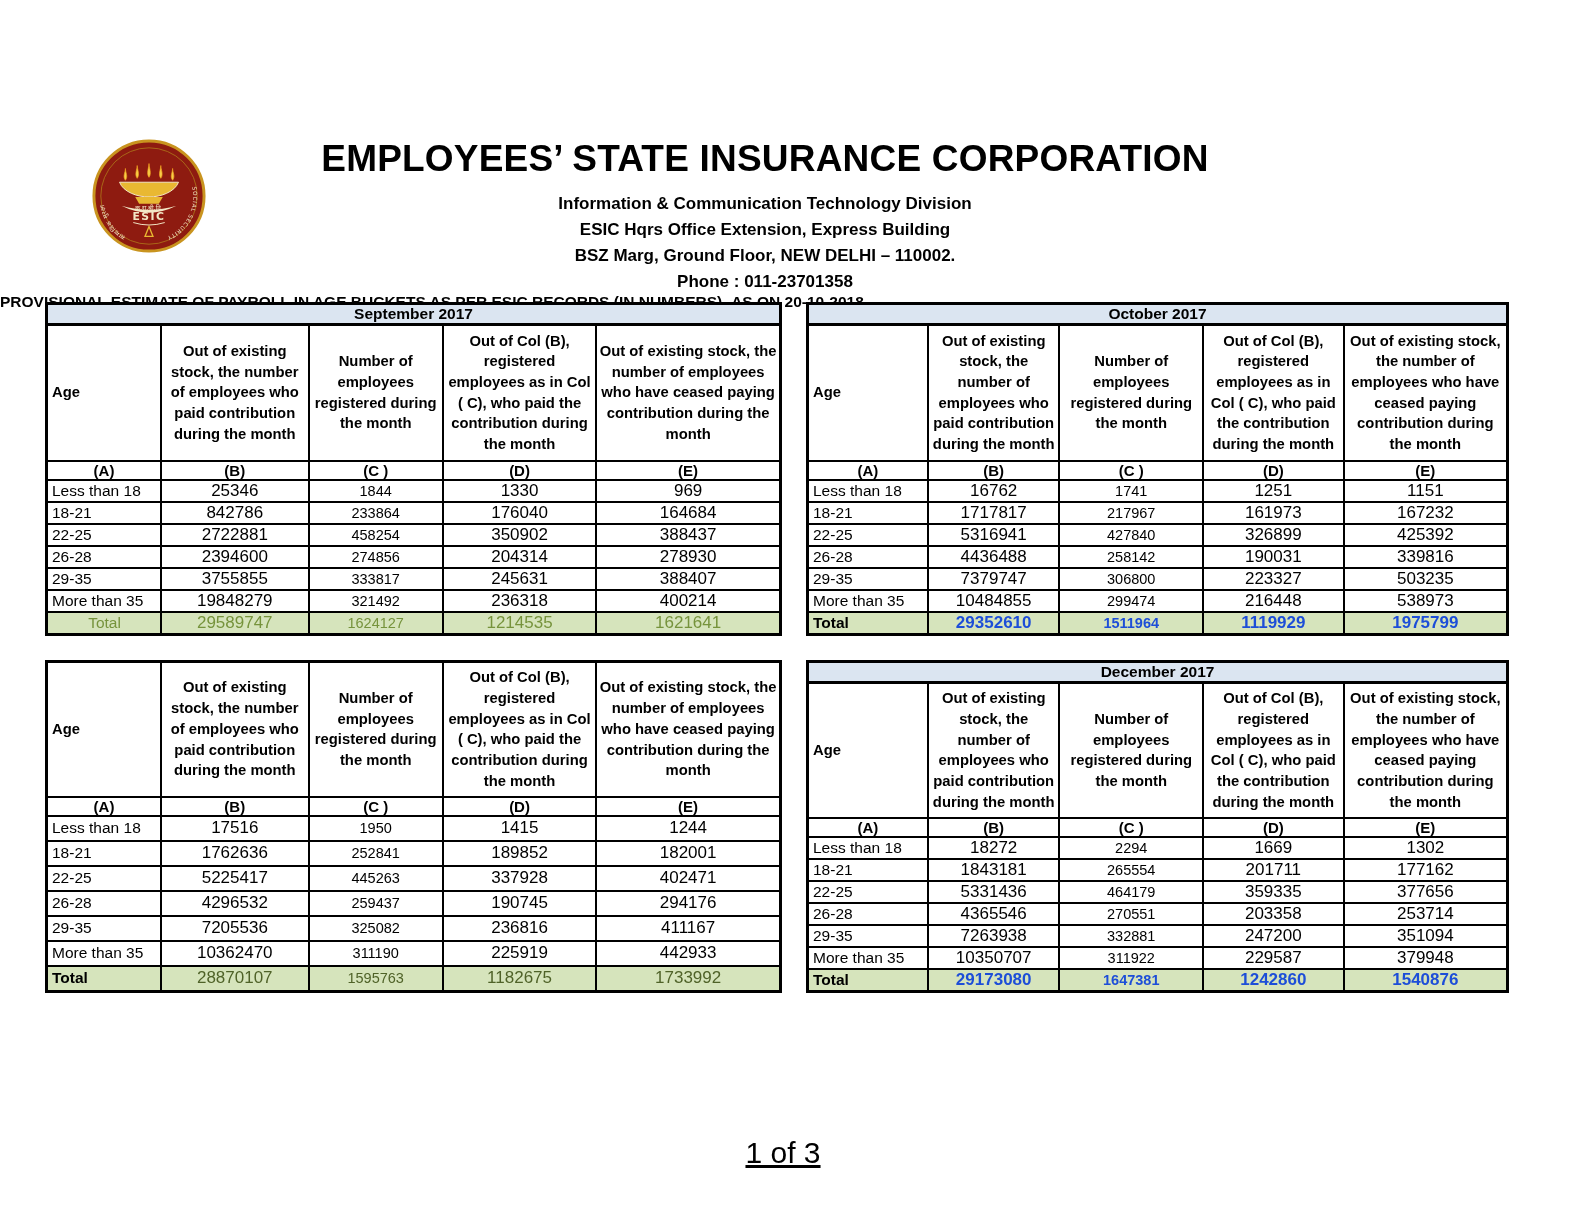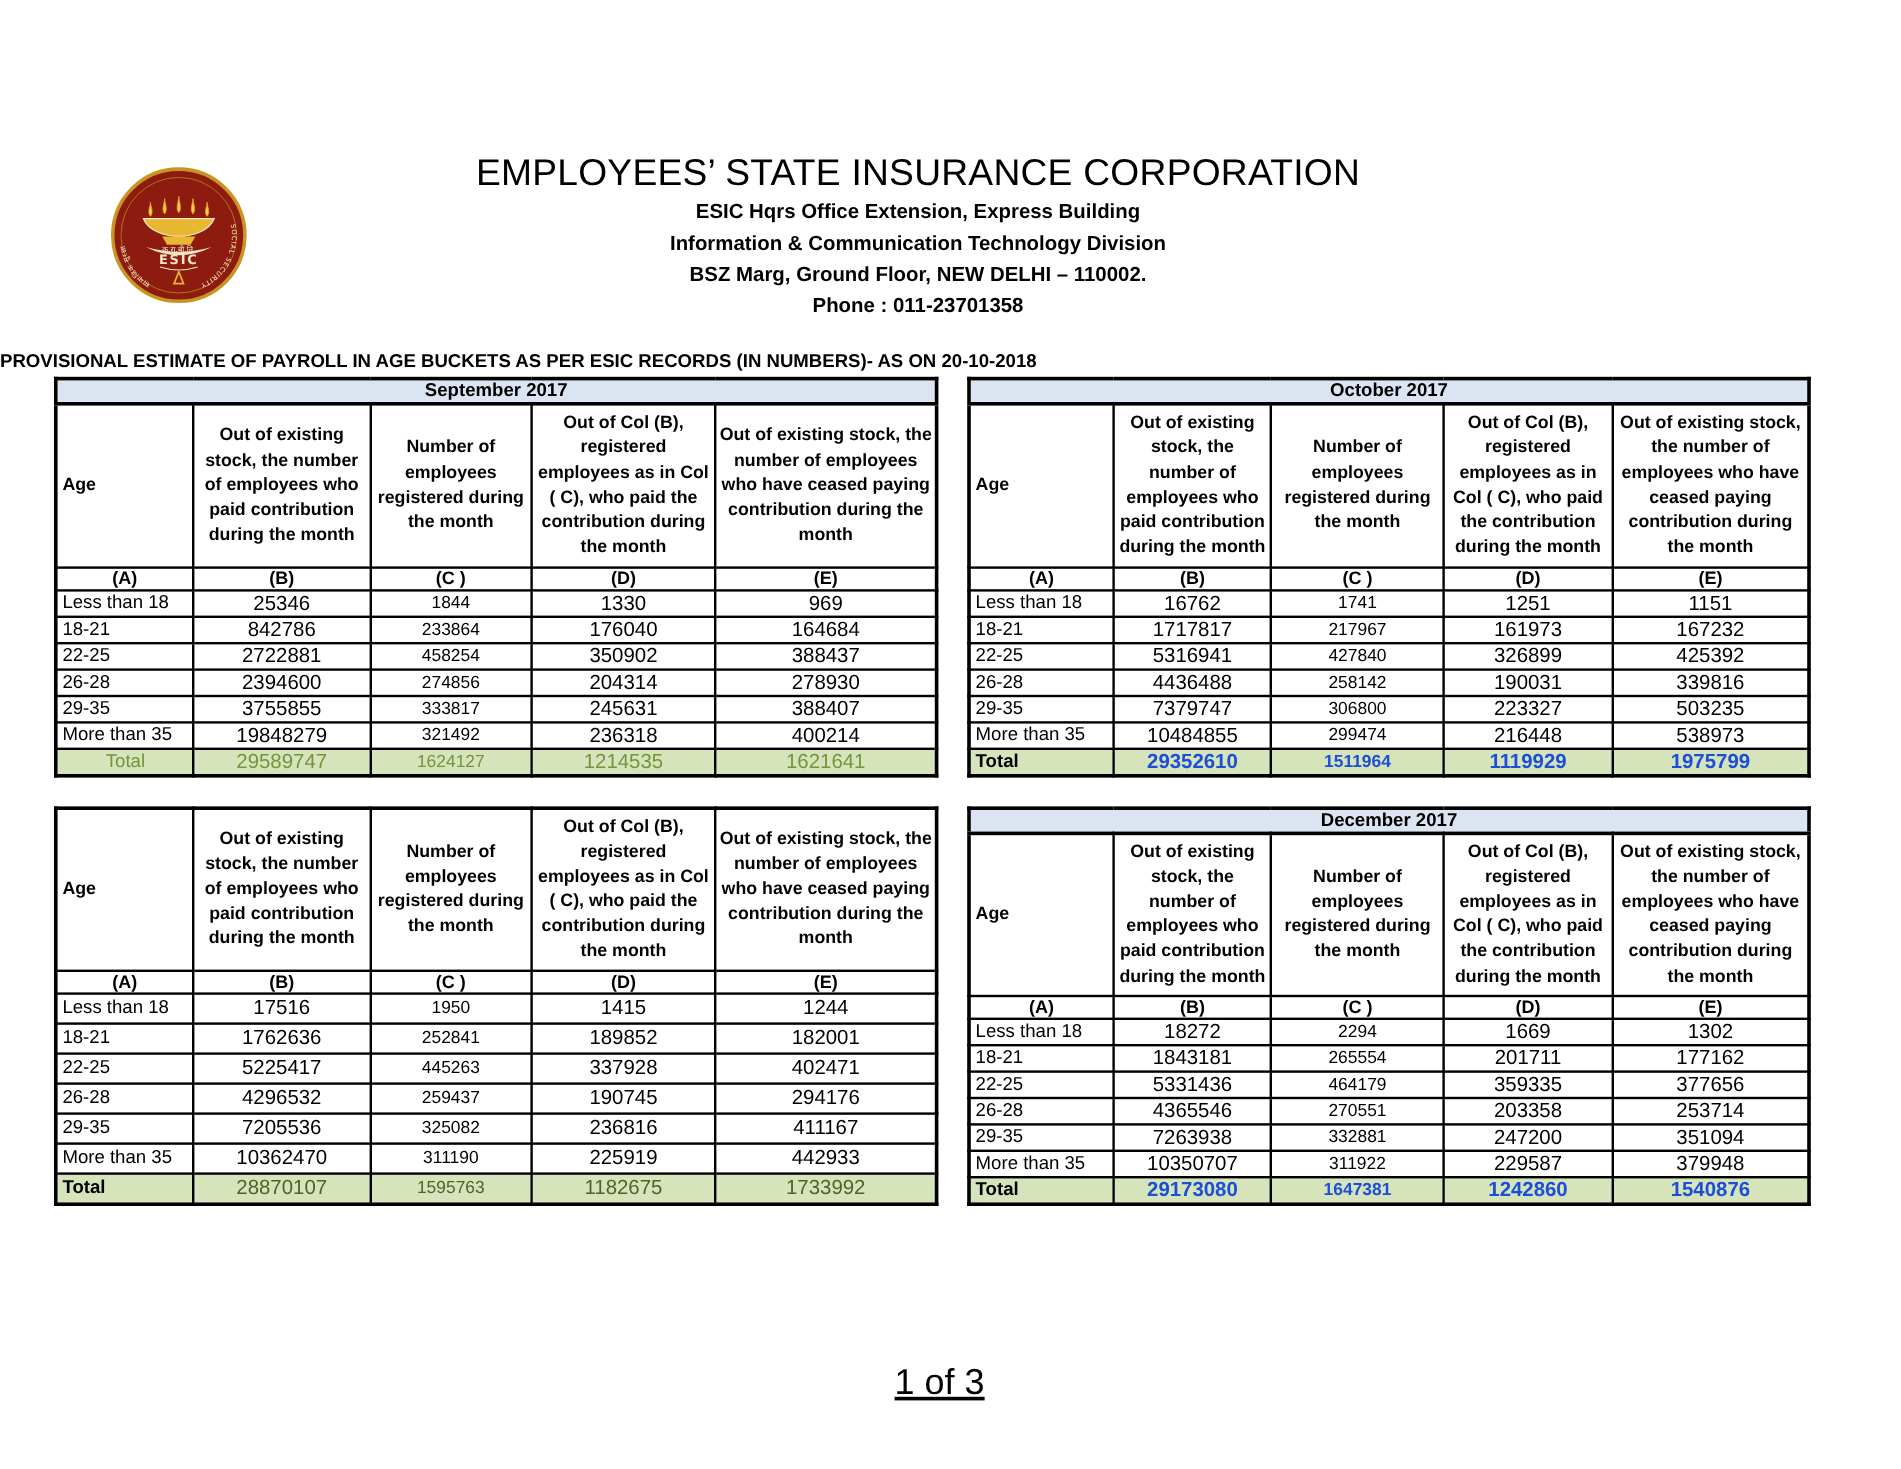--- a/index.html
+++ b/index.html
@@ -6,30 +6,30 @@
   html,body { margin:0; padding:0; background:#ffffff; }
   body {
     width:1584px; height:1224px; position:relative;
     font-family:"Liberation Sans", sans-serif; color:#000;
   }
   .page { position:relative; width:1584px; height:1224px; background:#fff; overflow:hidden; }
 
   
   .logo-wrap { position:absolute; left:90px; top:136px; width:118px; height:120px; }
   .title-block { position:absolute; top:126px; left:0; width:1530px; text-align:center; }
-  .doc-title { margin:0; font-size:31px; font-weight:normal; letter-spacing:0.2px; }
+  .doc-title { margin:12px; font-size:37px; font-weight:bold; letter-spacing:0.2px; }
   .doc-sub { font-size:17px; font-weight:bold; line-height:23px; margin-top:3px; }
   .report-title {
     position:absolute; top:293px; left:0; width:1540px;
     text-align:left; font-size:15.5px; font-weight:bold;
   }
 
   
   .tables {
-    position:absolute; left:45px; top:314px;
+    position:absolute; left:45px; top:302px;
     display:grid; grid-template-columns:737px 703px; column-gap:15px; row-gap:17px;gap:24px;
   }
   table.month-table {
     border-collapse:collapse; table-layout:fixed; width:100%;
     border:3px solid #000;
   }
   table.month-table th, table.month-table td {
     border:2px solid #000; padding:0 3px; overflow:hidden;
   }
   tr.band th {
@@ -107,22 +107,22 @@
         <textPath href="#arcL">सामाजिक सुरक्षा</textPath>
       </text>
       <text font-size="5.6" fill="#f3e7c6" letter-spacing="0.8">
         <textPath href="#arcR">SOCIAL SECURITY</textPath>
       </text>
     </svg>
   </div>
 
   <div class="title-block">
     <h1 class="doc-title">EMPLOYEES’ STATE INSURANCE CORPORATION</h1>
+    <div class="doc-sub">Information &amp; Communication Technology Division</div>
     <div class="doc-sub">ESIC Hqrs Office Extension, Express Building</div>
-    <div class="doc-sub">Information &amp; Communication Technology Division</div>
     <div class="doc-sub">BSZ Marg, Ground Floor, NEW DELHI – 110002.</div>
     <div class="doc-sub">Phone : 011-23701358</div>
   </div>
 
   <div class="report-title">PROVISIONAL ESTIMATE OF PAYROLL IN AGE BUCKETS AS PER ESIC RECORDS (IN NUMBERS)- AS ON 20-10-2018</div>
 
   <div class="tables">
 
     <table class="month-table t0">
       <colgroup>

